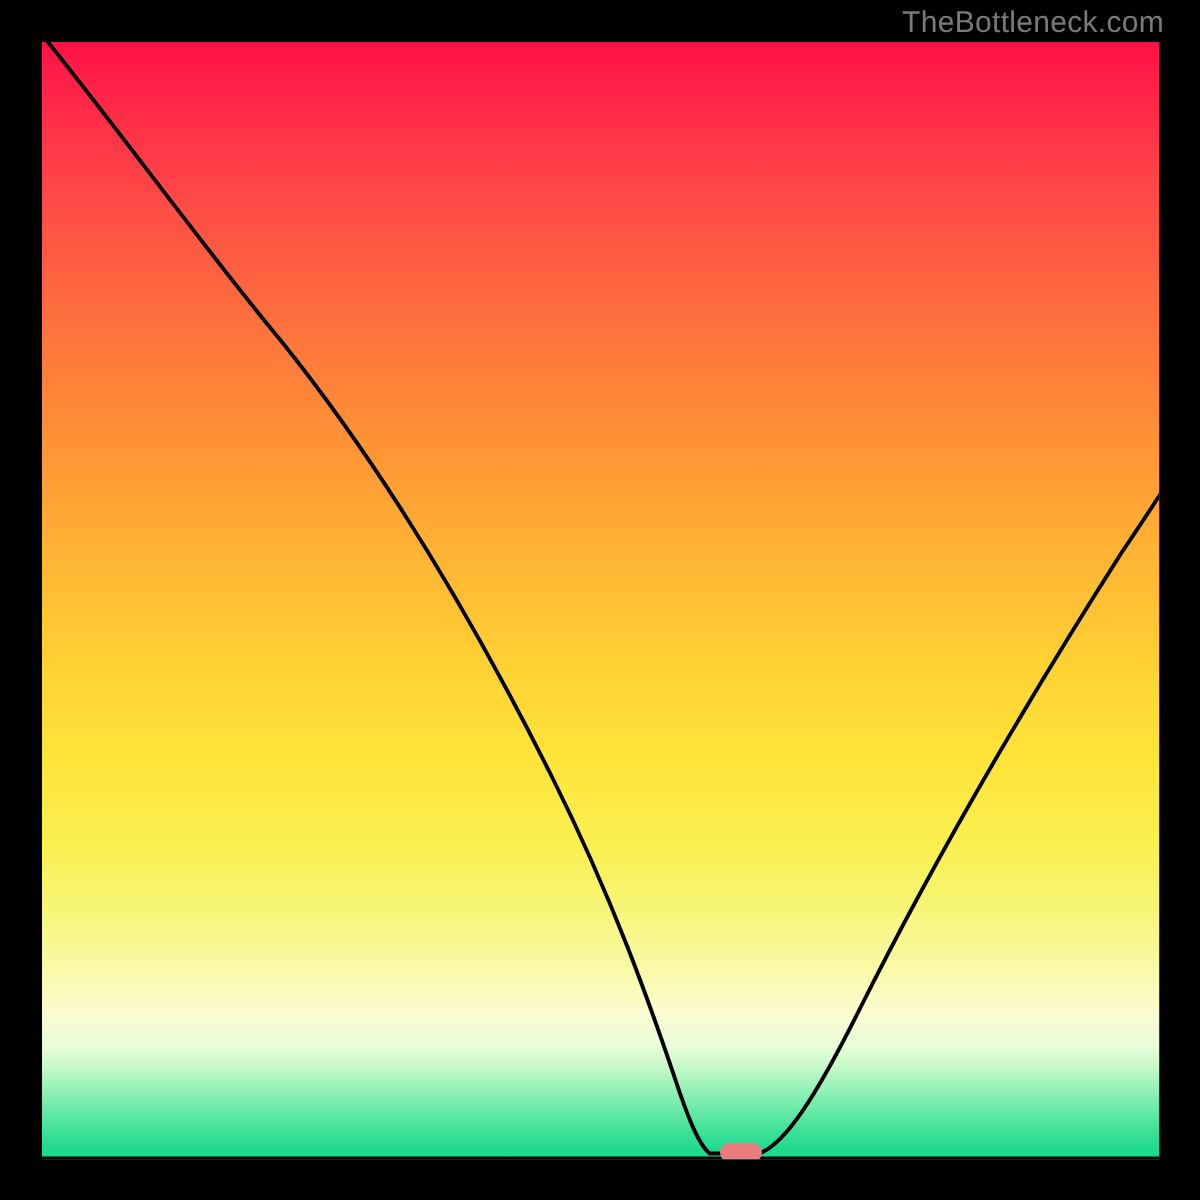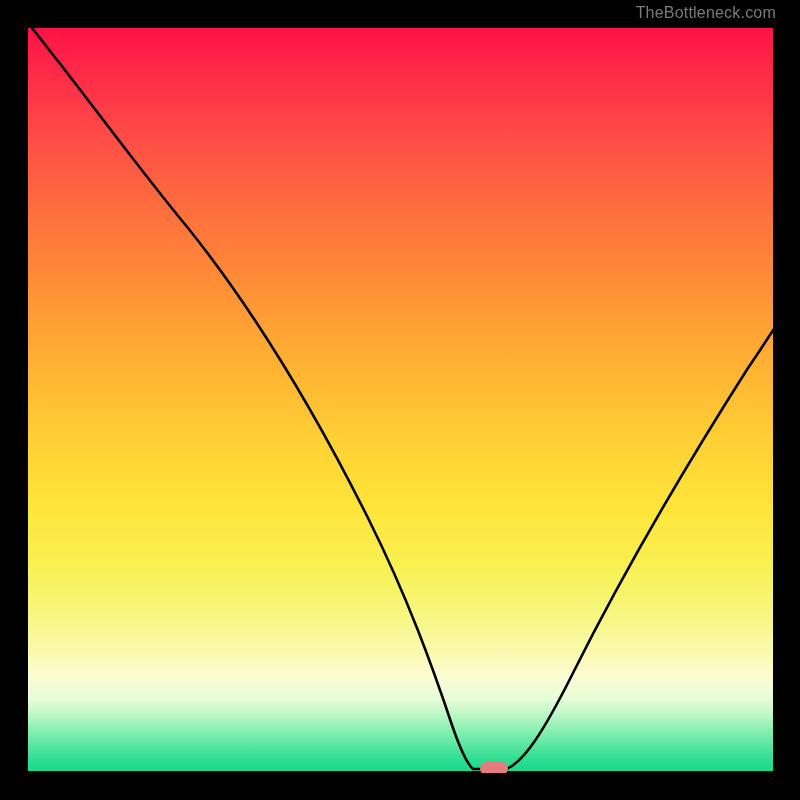--- a/index.html
+++ b/index.html
@@ -55,21 +55,21 @@
     position: absolute;
     inset: 0;
     width: 100%;
     height: 100%;
   }
   .watermark {
     position: absolute;
     top: 4px;
     right: 24px;
     color: #7a7a7a;
-    font-size: 16px;
+    font-size: 20px;
     letter-spacing: 0.2px;
     user-select: none;
   }
 </style>
 </head>
 <body>
 
 <div class="frame">
 
   <div class="watermark">TheBottleneck.com</div>

